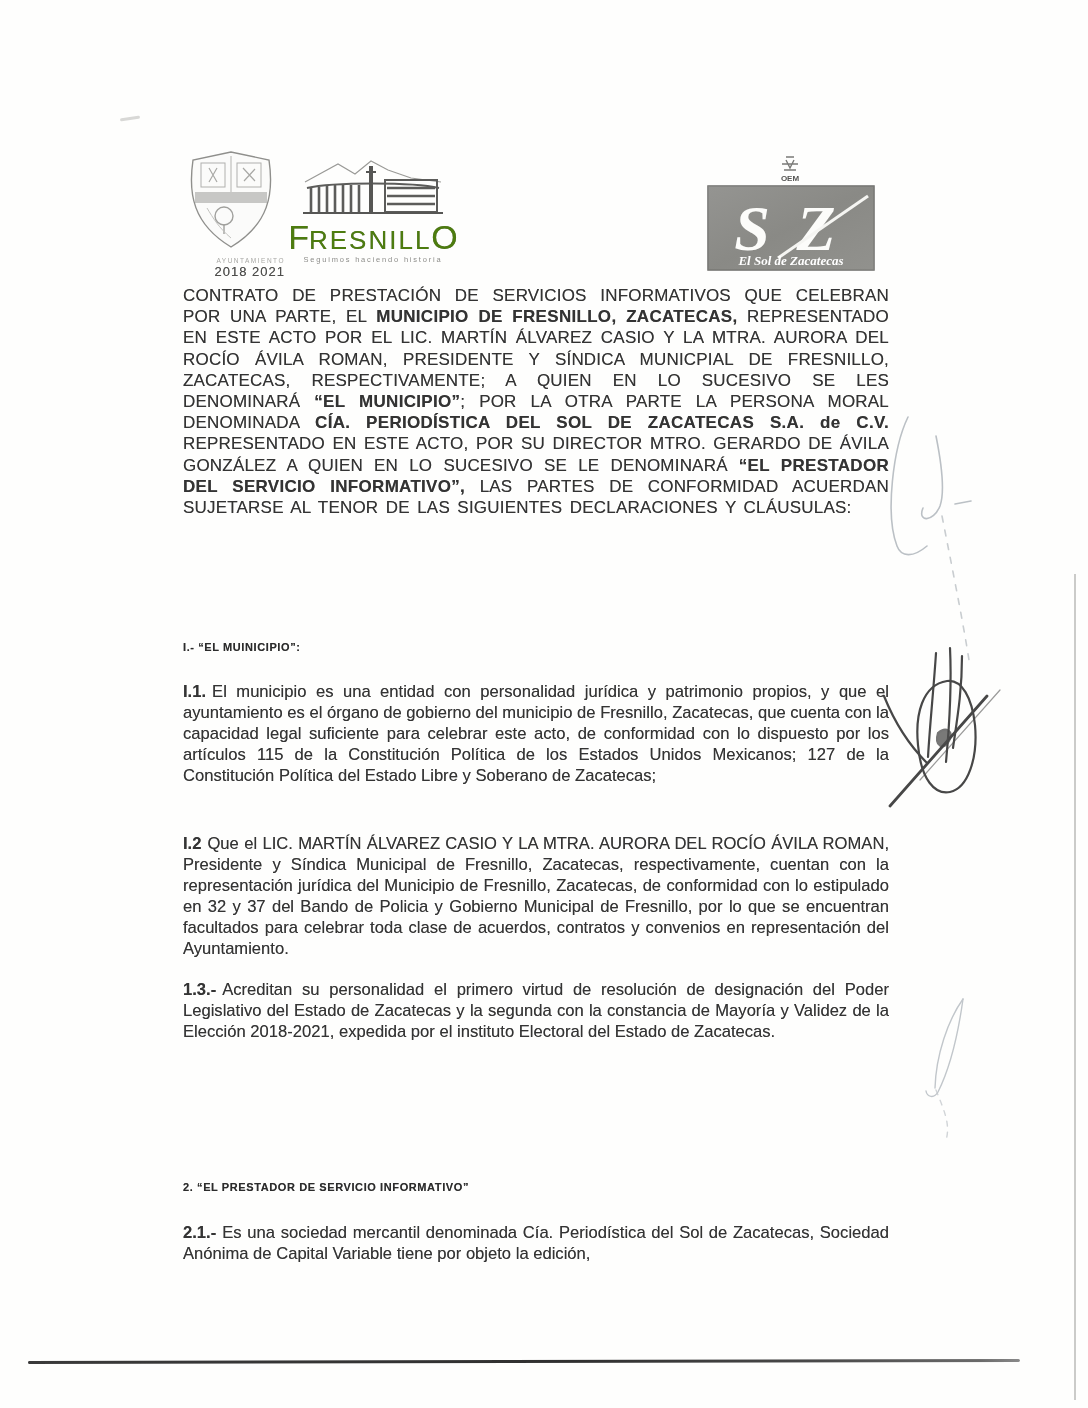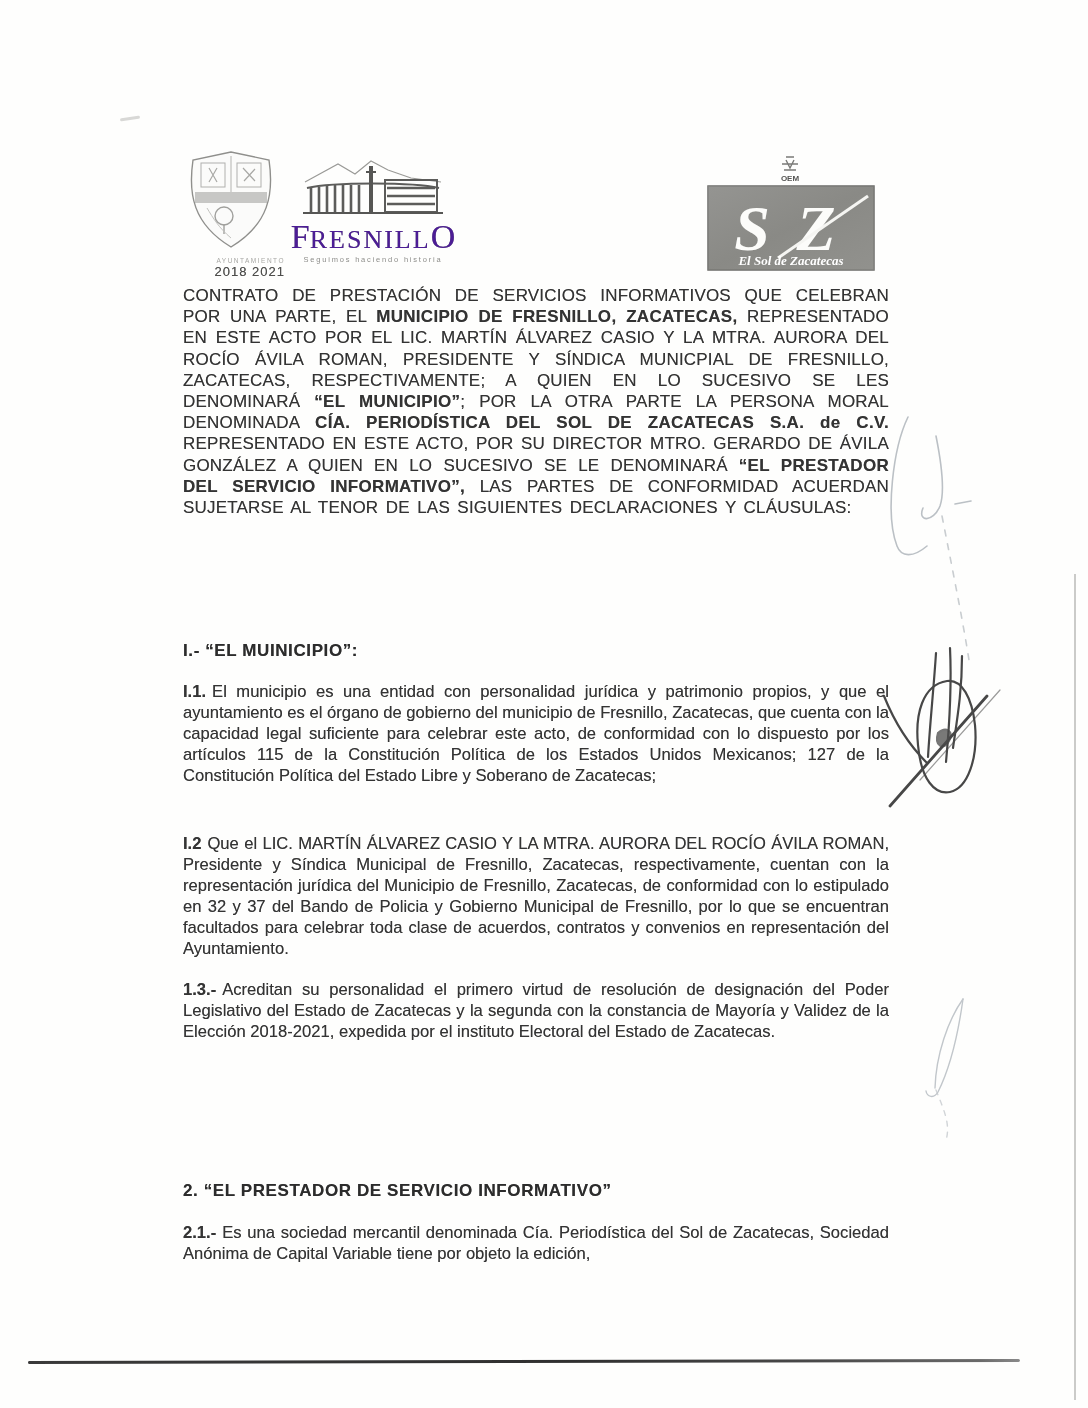--- a/index.html
+++ b/index.html
@@ -5,28 +5,28 @@
   html,body{margin:0;padding:0;}
   body{width:1088px;height:1408px;background:#f7f7f6;font-family:"Liberation Sans",sans-serif;}
   .page{position:relative;width:1088px;height:1408px;background:#fefefd;overflow:hidden;color:#2e2e2e;}
   .abs{position:absolute;left:183px;width:706px;margin:0;}
   .scan{text-shadow:0 0 .6px rgba(46,46,46,.55);}
   .intro{font-size:17px;line-height:21.2px;text-align:justify;letter-spacing:.2px;word-spacing:2.5px;color:#333;}
   .intro b{letter-spacing:.3px;}
   .clause{font-size:16.6px;line-height:21.1px;text-align:justify;color:#343434;}
   .cnum{margin-right:6px;}
   .h-decl{font-size:17.5px;font-weight:bold;letter-spacing:6px;text-align:center;color:#2d2d2d;}
-  .h-sec{font-size:17px;font-weight:bold;letter-spacing:.6px;color:#2c2c2c;}
+  .h-sec{font-size:11px;font-weight:bold;letter-spacing:.6px;color:#2c2c2c;}
   
   .logo{position:absolute;text-align:center;}
   .seal{left:173px;top:148px;width:112px;height:128px;text-align:right;}
   .seal .cap{font-size:6.5px;letter-spacing:1.5px;color:#a7a7a4;margin-top:1px;}
   .seal .yrs{font-size:13px;color:#4e4e4c;letter-spacing:1px;margin-top:0;}
   .fres{left:283px;top:158px;width:180px;height:100px;text-align:center;}
-  .fres .word{font-family:Liberation Serif, serif;color:#4c1d95;line-height:1;}
+  .fres .word{font-family:Liberation Sans, sans-serif;color:#4d7c0f;line-height:1;}
   .fres .tag{font-size:7.5px;letter-spacing:1.8px;color:#8d8d8a;margin-top:1px;}
   .sz{left:700px;top:154px;width:182px;height:122px;}
   
   .scanline{position:absolute;left:28px;top:1360px;width:992px;height:2.5px;
     background:linear-gradient(90deg,#3a3a3a 0%,#303030 55%,#4a4a4a 80%,#6a6a6a 96%,#8a8a8a 100%);
     transform:rotate(-0.12deg);border-radius:2px;}
   .edgeline{position:absolute;left:1074px;top:574px;width:1.5px;height:826px;background:#cbcbc9;}
   .smudge{position:absolute;left:120px;top:117px;width:20px;height:3px;background:#d8d8d6;border-radius:2px;transform:rotate(-8deg);}
   .penmarks{position:absolute;left:0;top:0;pointer-events:none;}
 </style>

